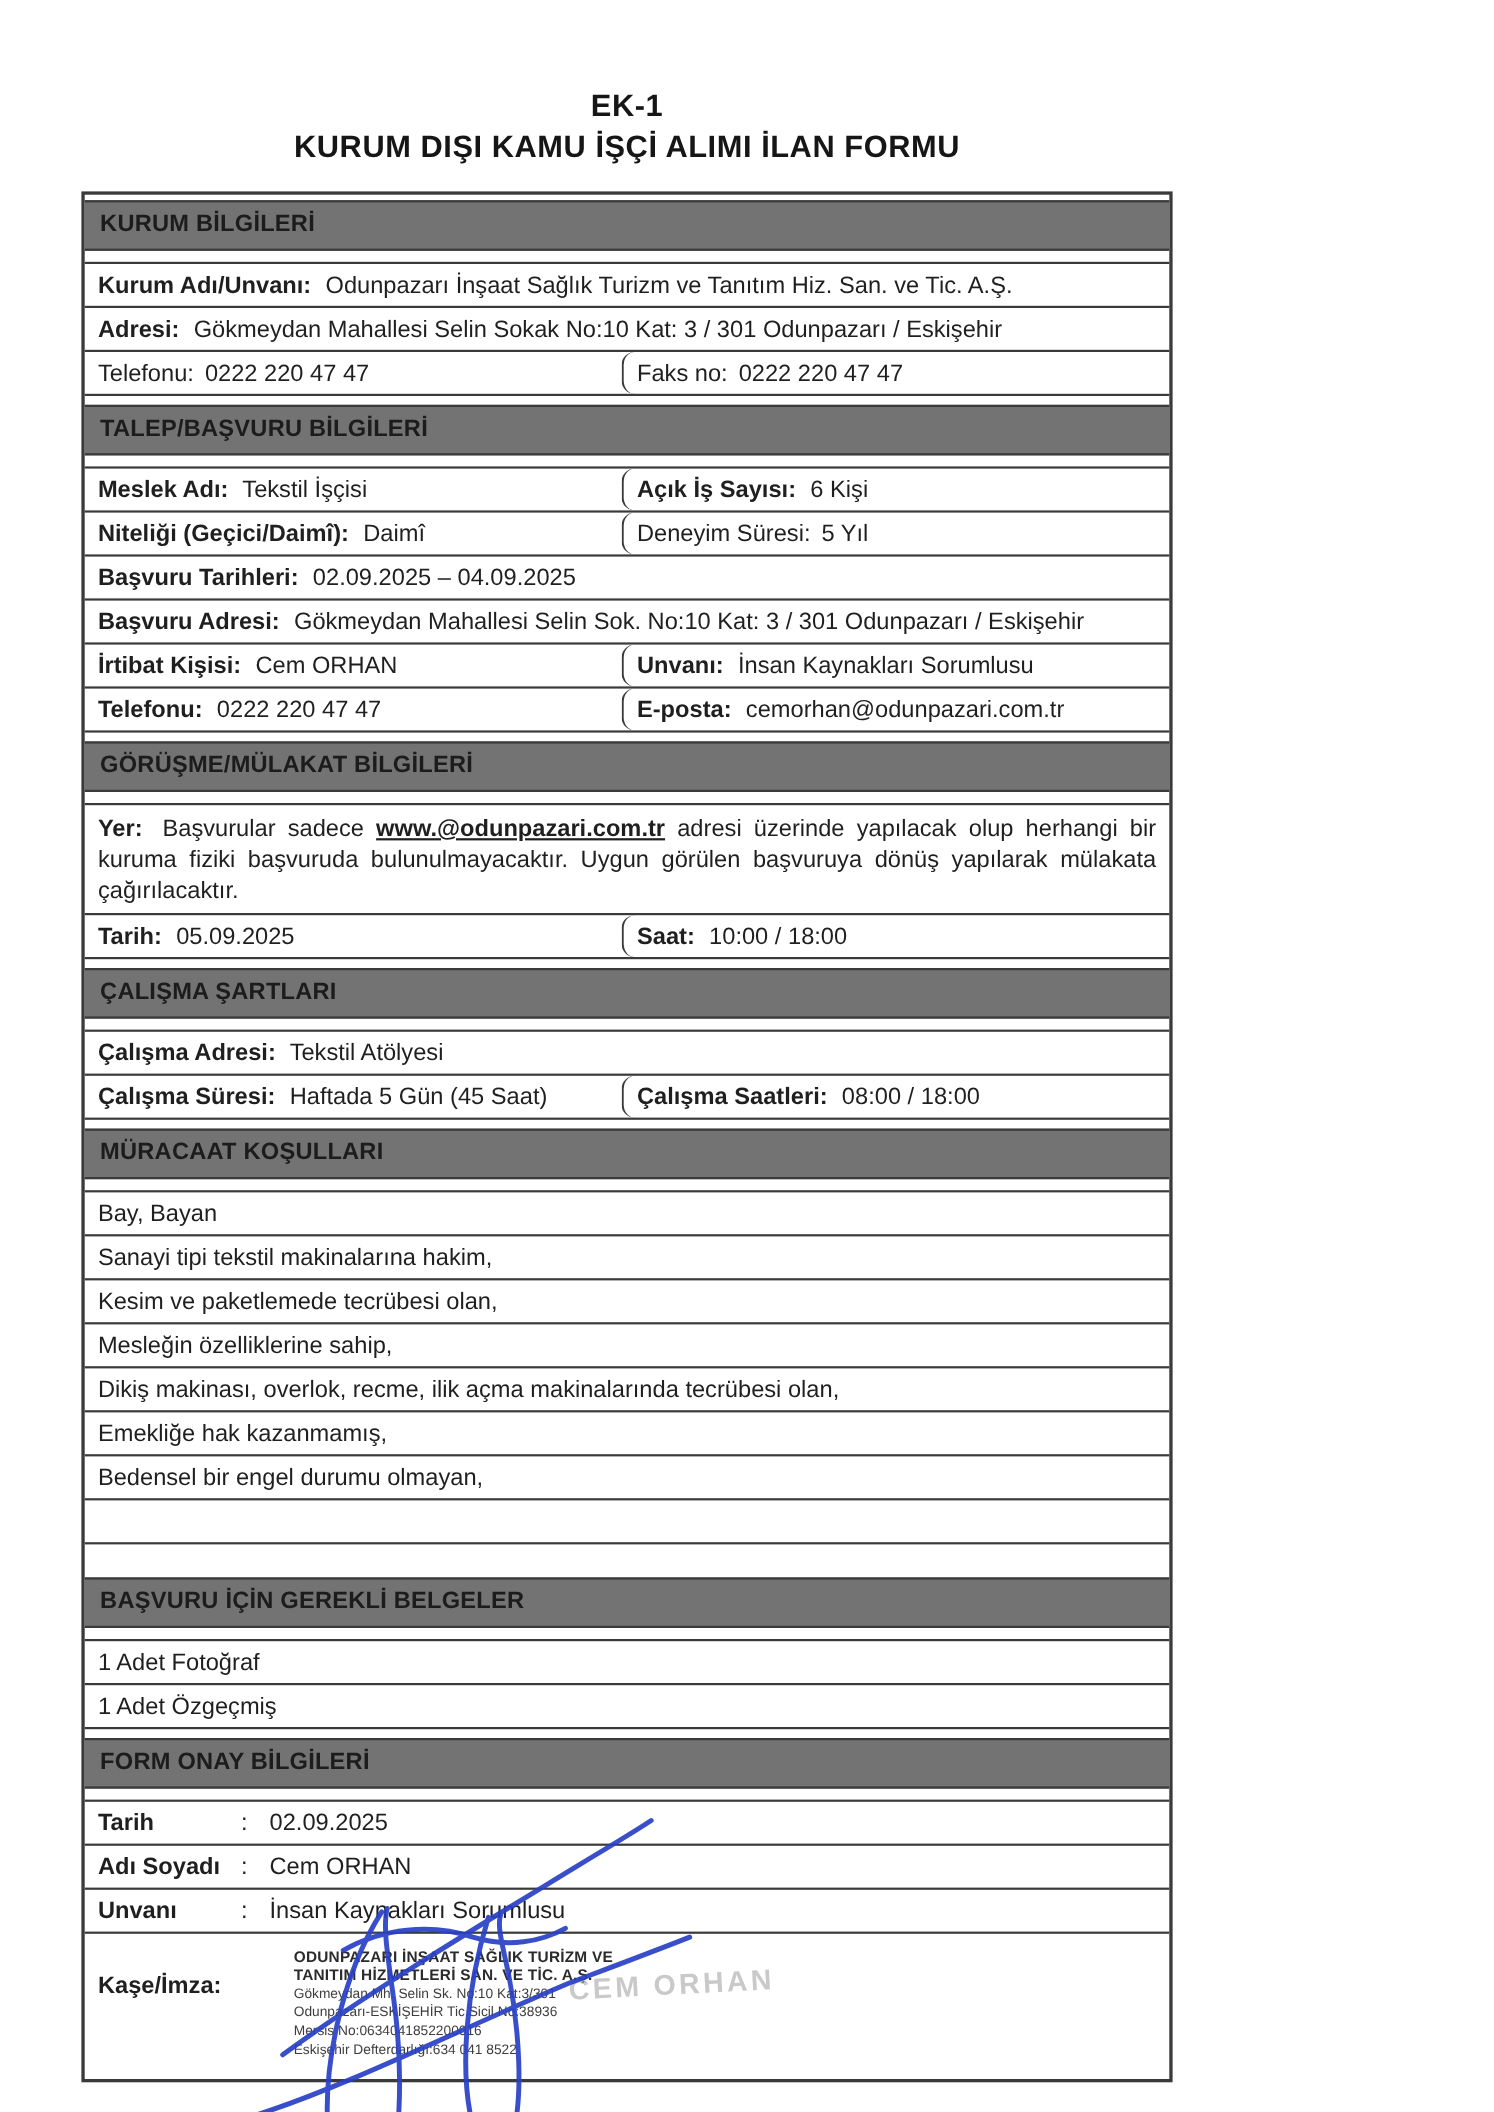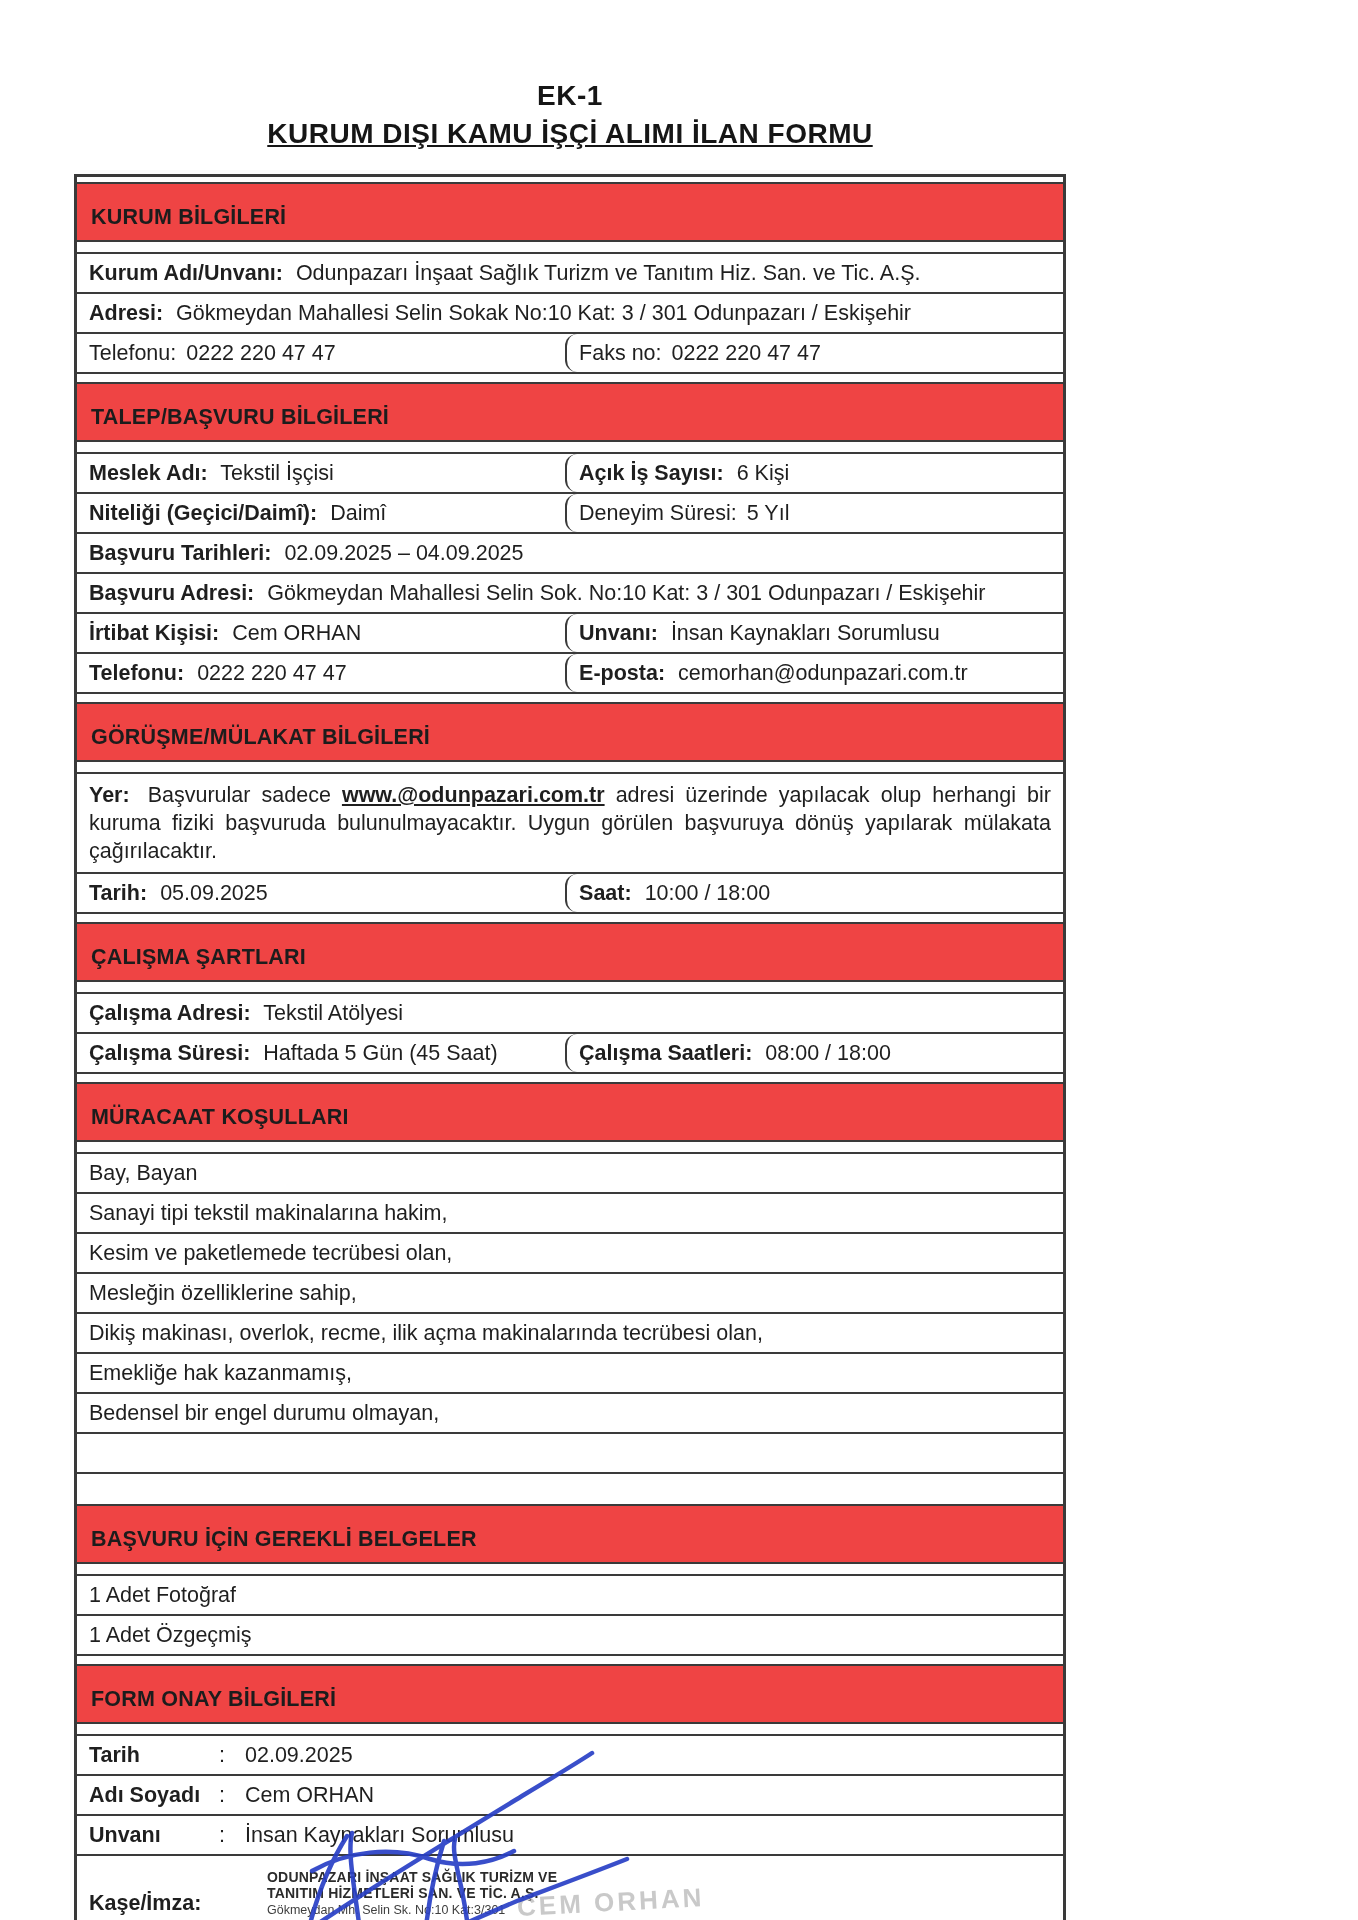--- a/index.html
+++ b/index.html
@@ -18,32 +18,32 @@
     margin-left: 12px;
   }
   .doc-title {
     text-align: center;
     font-weight: bold;
     font-size: 28px;
     letter-spacing: 0.5px;
     color: #161616;
   }
   .doc-title.code { margin-top: 66px; }
-  .doc-title.name { margin-top: 6px; text-decoration: underline; }
+  .doc-title.name { margin-top: 6px; }
 
   .form {
     margin-top: 24px;
     border: 3px solid #3a3a3a;
   }
   .sec-header {
-    background: #ef4444;
+    background: #737373;
     border-top: 2px solid #3a3a3a;
     border-bottom: 2px solid #3a3a3a;
     margin: 8px 0 10px 0;
-    padding: 21px 14px 10px 14px;
+    padding: 7px 14px 10px 14px;
     font-weight: bold;
     font-size: 21.5px;
     color: #1c1c1c;
     letter-spacing: 0.2px;
   }
   .sec-header.first { margin-top: 5px; }
   .sec-header.gap-lg { margin-top: 30px; }
 
   .row {
     border-bottom: 2px solid #3a3a3a;

